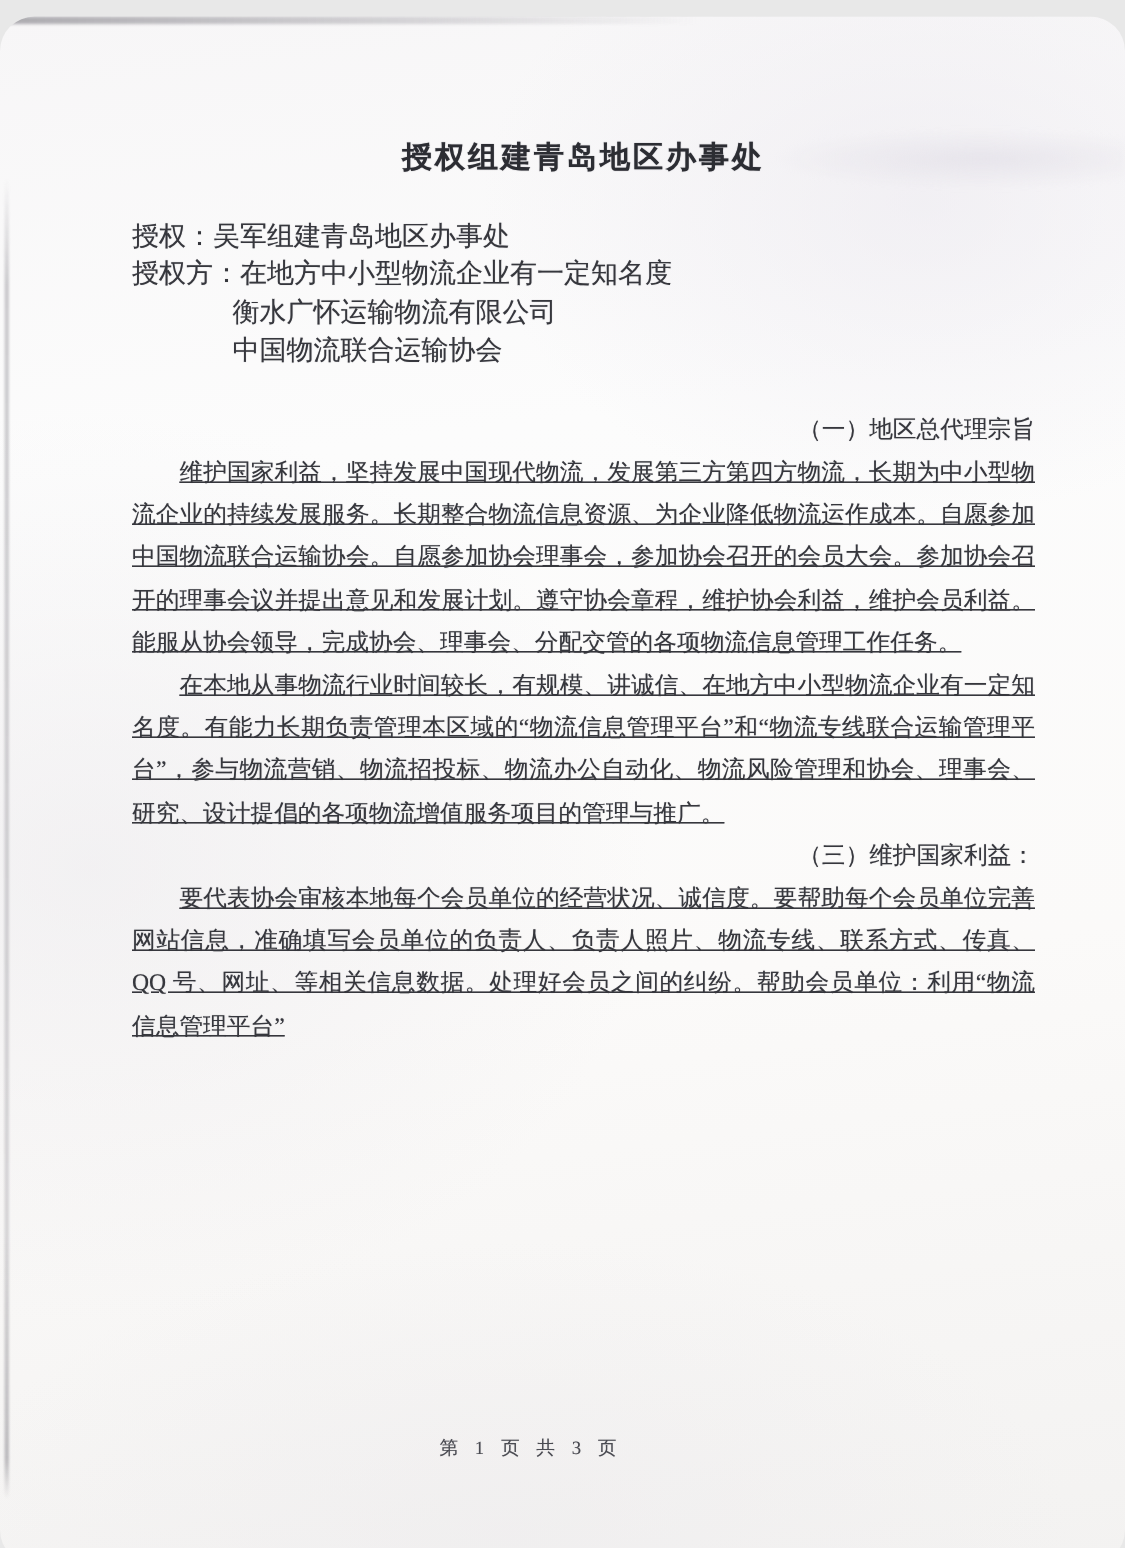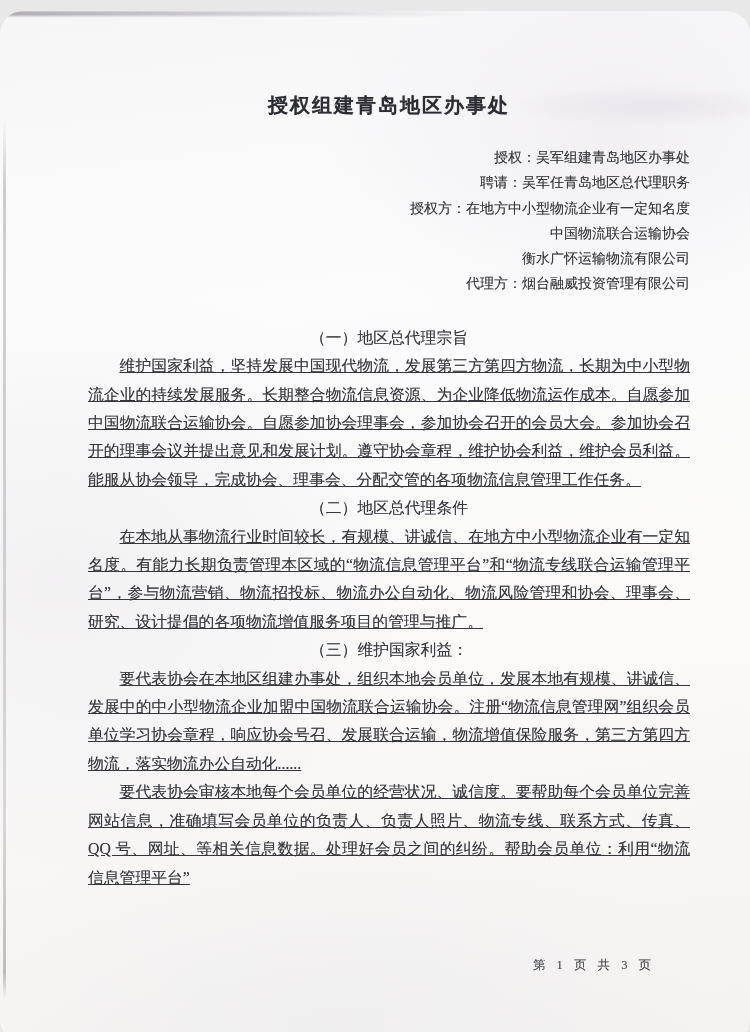--- a/index.html
+++ b/index.html
@@ -65,49 +65,48 @@
     text-align: center;
     font-size: 20px;
     line-height: 36px;
     font-weight: 700;
     letter-spacing: 2px;
     color: #2c2d33;
     text-shadow: 0 0 0.7px rgba(50,50,60,0.55);
   }
   .header-block {
     margin-top: 22px;
-    font-size: 14px;
+    font-size: 18px;
     line-height: 25.3px;
     text-shadow: 0 0 0.6px rgba(55,55,65,0.45);
-    text-align: right;
   }
   .header-line { white-space: pre; }
   .header-line.indent { padding-left: 67px; }
   .body-block {
     margin-top: 27px;
     font-size: 15.8px;
     line-height: 28.4px;
     text-align: justify;
     text-justify: inter-ideograph;
     text-shadow: 0 0 0.6px rgba(55,55,65,0.45);
   }
   .section-heading {
-    text-align: center;
+    text-align: right;
   }
   .para {
     margin: 0;
     text-indent: 2em;
     text-decoration: underline;
   }
   .page-footer {
     position: absolute;
     left: -35px;
     top: 946px;
     width: 602px;
-    text-align: right;
+    text-align: center;
     font-size: 12.5px;
     letter-spacing: 4px;
     color: #4a4b52;
     text-shadow: 0 0 0.5px rgba(60,60,70,0.4);
   }
 </style>
 </head>
 <body>
 
 <div class="scan-page">
@@ -119,35 +118,31 @@
   <div class="edge-bottom"></div>
 
   <div class="content">
 
     <div class="doc-title">
       <div>授权组建青岛地区办事处</div>
     </div>
 
     <div class="header-block">
       <div class="header-line">授权：吴军组建青岛地区办事处</div>
-      <div class="header-line">聘请：吴军任青岛地区总代理职务</div>
       <div class="header-line">授权方：在地方中小型物流企业有一定知名度</div>
+      <div class="header-line indent">衡水广怀运输物流有限公司</div>
       <div class="header-line indent">中国物流联合运输协会</div>
-      <div class="header-line indent">衡水广怀运输物流有限公司</div>
-      <div class="header-line">代理方：烟台融威投资管理有限公司</div>
     </div>
 
     <div class="body-block">
       <div class="section-heading">（一）地区总代理宗旨</div>
       <p class="para">维护国家利益，坚持发展中国现代物流，发展第三方第四方物流，长期为中小型物流企业的持续发展服务。长期整合物流信息资源、为企业降低物流运作成本。自愿参加中国物流联合运输协会。自愿参加协会理事会，参加协会召开的会员大会。参加协会召开的理事会议并提出意见和发展计划。遵守协会章程，维护协会利益，维护会员利益。能服从协会领导，完成协会、理事会、分配交管的各项物流信息管理工作任务。</p>
 
-      <div class="section-heading">（二）地区总代理条件</div>
       <p class="para">在本地从事物流行业时间较长，有规模、讲诚信、在地方中小型物流企业有一定知名度。有能力长期负责管理本区域的“物流信息管理平台”和“物流专线联合运输管理平台”，参与物流营销、物流招投标、物流办公自动化、物流风险管理和协会、理事会、研究、设计提倡的各项物流增值服务项目的管理与推广。</p>
 
       <div class="section-heading">（三）维护国家利益：</div>
-      <p class="para">要代表协会在本地区组建办事处，组织本地会员单位，发展本地有规模、讲诚信、发展中的中小型物流企业加盟中国物流联合运输协会。注册“物流信息管理网”组织会员单位学习协会章程，响应协会号召、发展联合运输，物流增值保险服务，第三方第四方物流，落实物流办公自动化......</p>
       <p class="para">要代表协会审核本地每个会员单位的经营状况、诚信度。要帮助每个会员单位完善网站信息，准确填写会员单位的负责人、负责人照片、物流专线、联系方式、传真、QQ 号、网址、等相关信息数据。处理好会员之间的纠纷。帮助会员单位：利用“物流信息管理平台”</p>
     </div>
 
     <div class="page-footer">第 1 页 共 3 页</div>
 
   </div>
 </div>
 
 </body></html>

